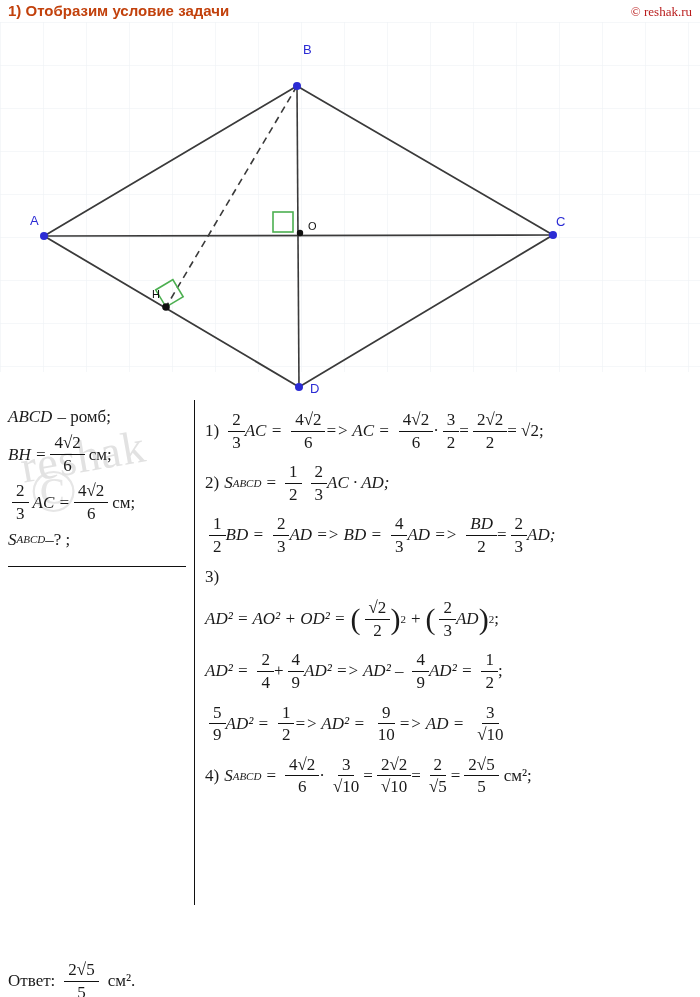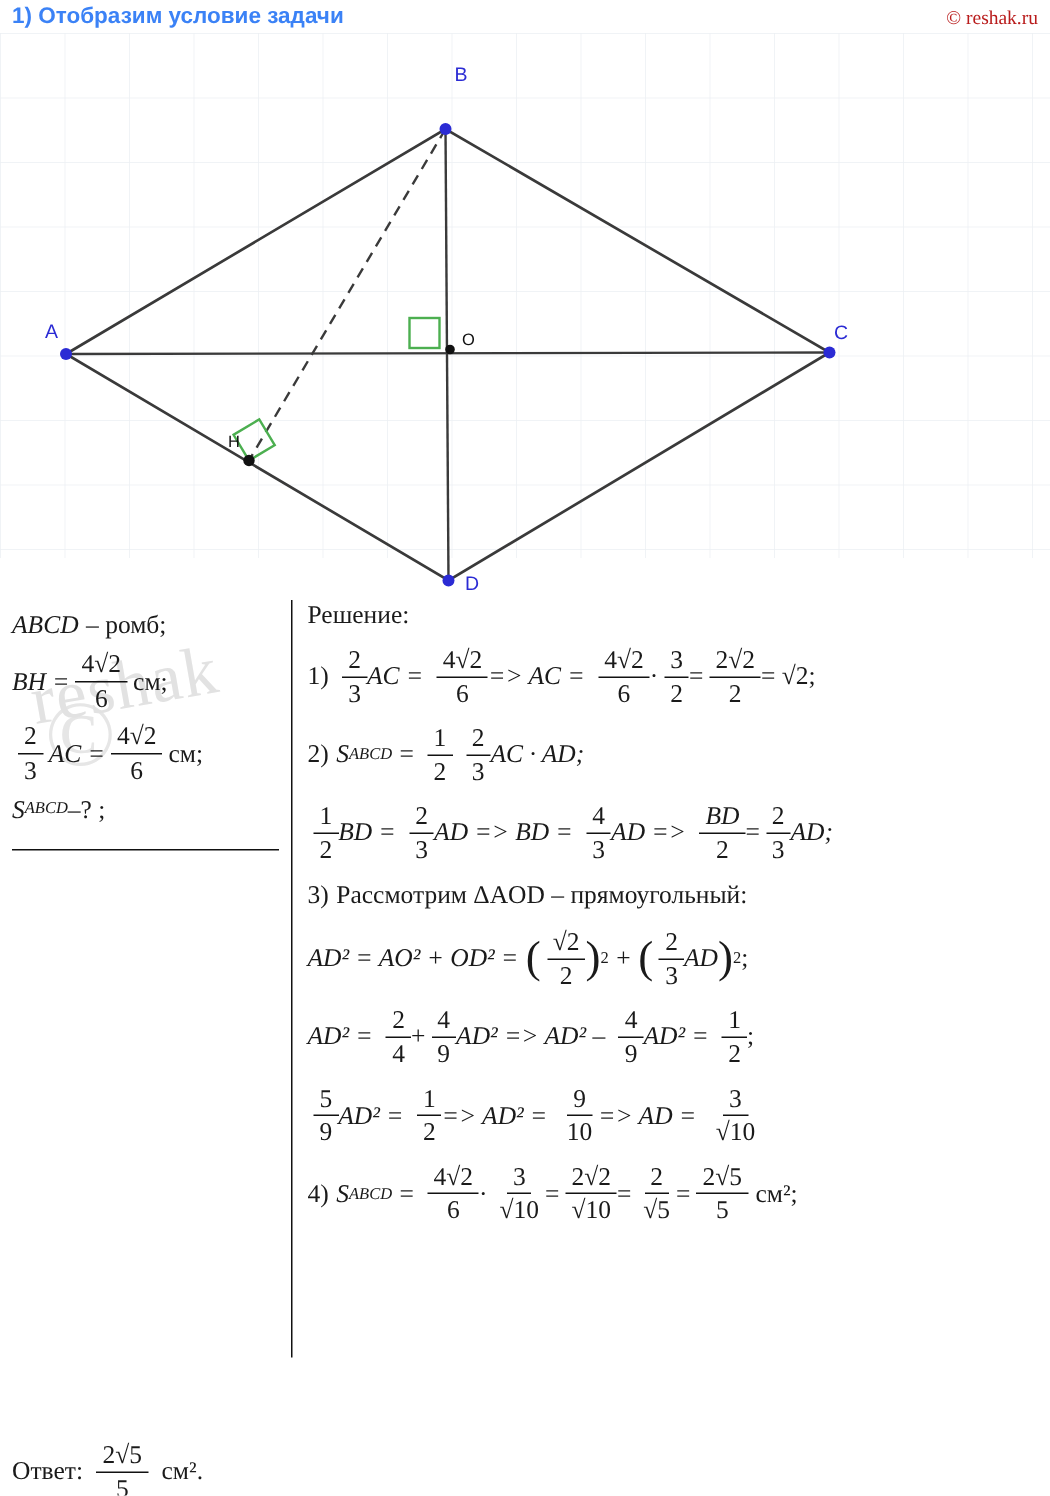--- a/index.html
+++ b/index.html
@@ -3,21 +3,21 @@
 <meta charset="utf-8">
 <style>
   html,body{margin:0;padding:0;}
   body{
     width:700px;height:997px;background:#ffffff;
     font-family:"Liberation Serif", serif;
     color:#1a1a1a;position:relative;overflow:hidden;
   }
   .hdr{
     position:absolute;left:8px;top:2px;font-family:"Liberation Sans",sans-serif;
-    font-size:15px;font-weight:bold;color:#3b82f6;
+    font-size:15px;font-weight:bold;color:#c2410c;
   }
   .wm{
     position:absolute;right:8px;top:4px;font-family:"Liberation Serif",serif;
     font-size:13px;color:#b91c1c;
   }
   .figure{
     position:absolute;left:0;top:22px;width:700px;height:368px;
   }
   .fig-wm{
     position:absolute;left:20px;top:430px;font-size:46px;color:#e2e2e2;
@@ -132,21 +132,20 @@
     <span>см;</span>
   </div>
   <div class="row">
     <span class="it">S</span>
       <span class="sub it">ABCD</span>
     <span>–? ;</span>
   </div>
 </div>
 
 <div class="right-col">
-  <div class="lbl">Решение:</div>
 
   <div class="step">
     <span>1)</span>
       <span class="sp"></span>
     <span class="frac">
       <span class="num">2</span>
       <span class="den">3</span>
     </span>
     <span class="it">AC =</span>
       <span class="sp"></span>
@@ -220,21 +219,20 @@
     <span class="frac">
       <span class="num">2</span>
       <span class="den">3</span>
     </span>
     <span class="it">AD;</span>
   </div>
 
   <div class="step">
     <span>3)</span>
       <span class="sp"></span>
-    <span>Рассмотрим ΔAOD – прямоугольный:</span>
   </div>
 
   <div class="step">
     <span class="it">AD² = AO² + OD² =</span>
       <span class="sp"></span>
     <span class="big-paren">(</span>
     <span class="frac">
       <span class="num">√2</span>
       <span class="den">2</span>
     </span>

